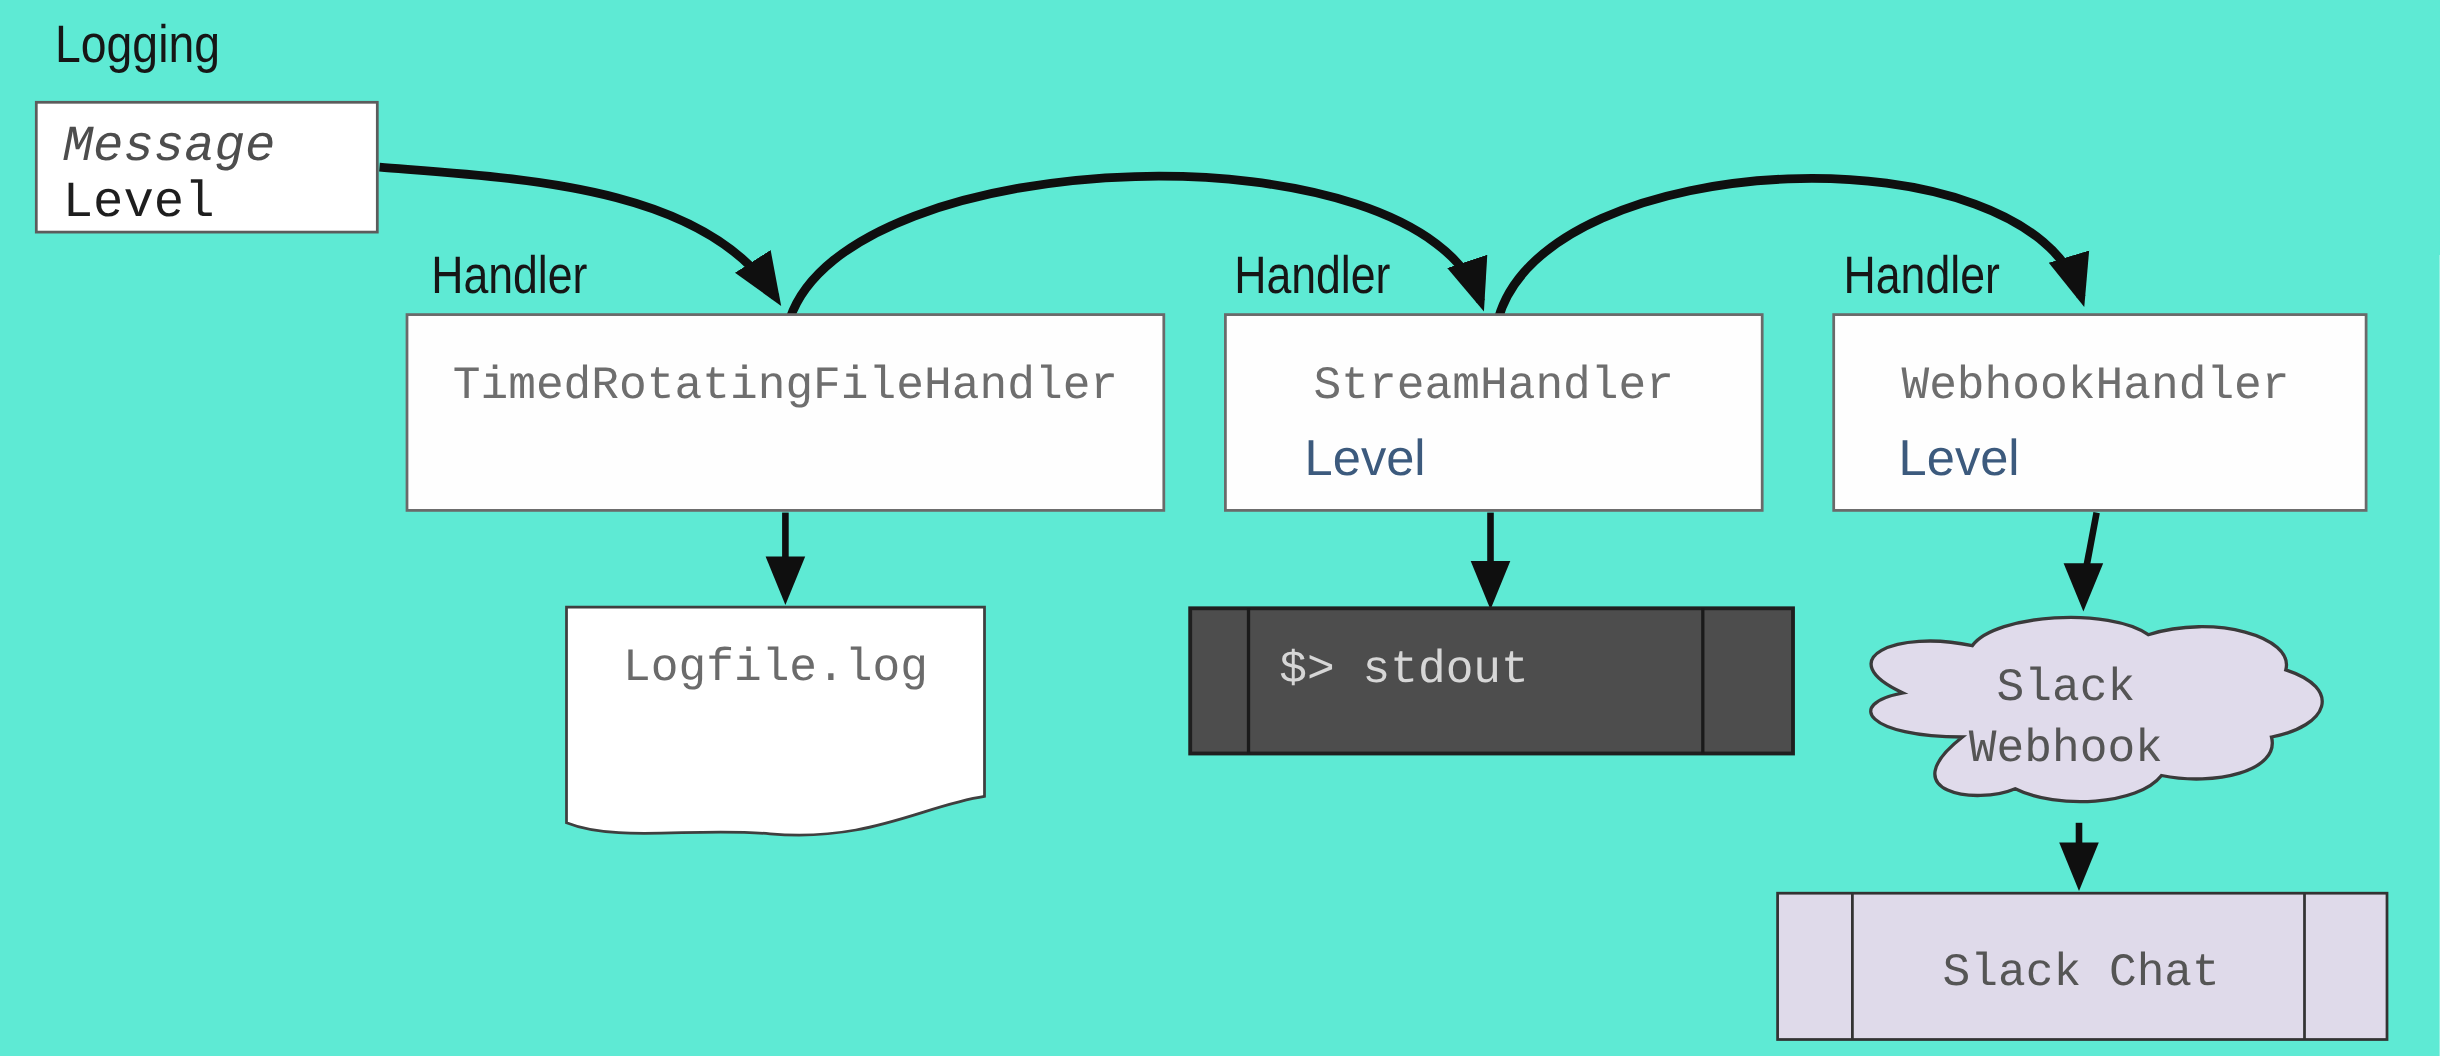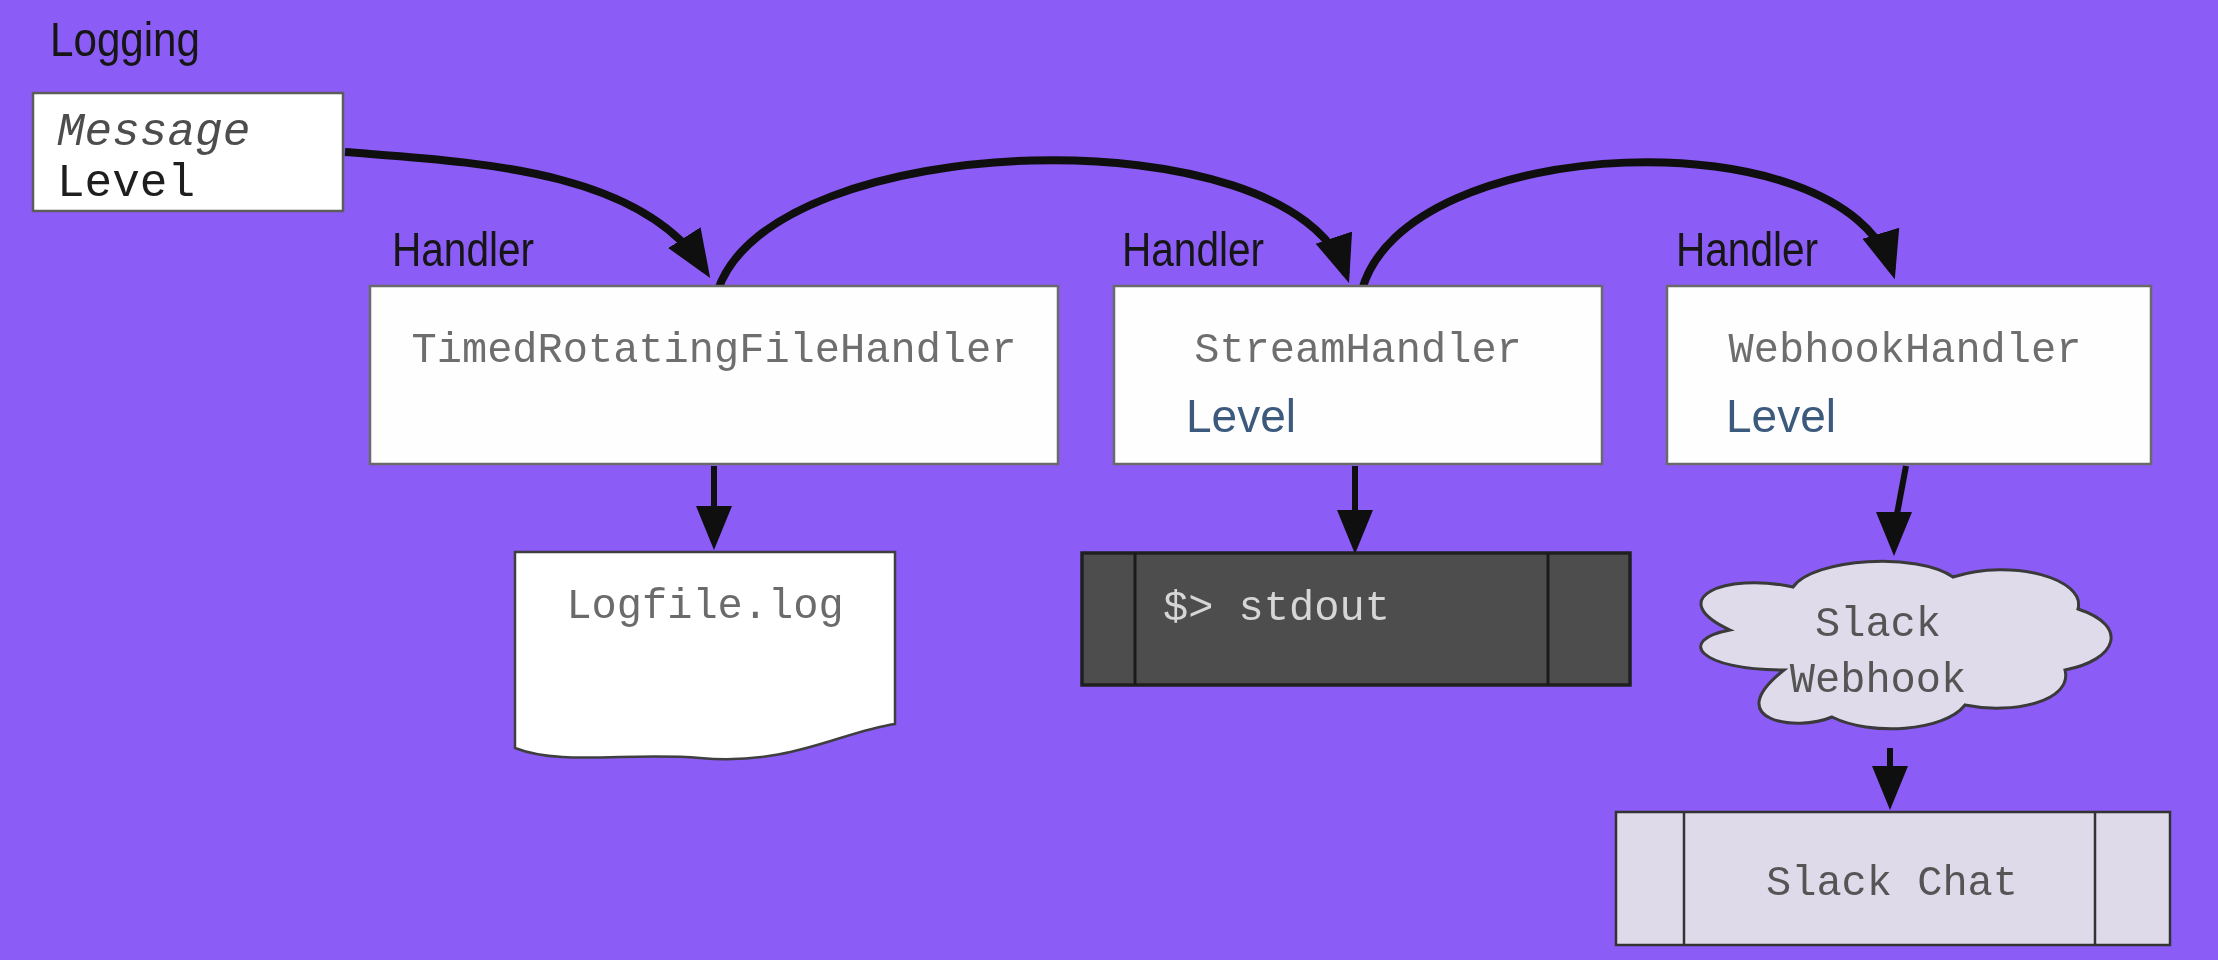--- a/index.html
+++ b/index.html
@@ -4,21 +4,21 @@
 <style>
   html, body {
     margin: 0;
     padding: 0;
     background: #ffffff;
   }
   .stage {
     position: relative;
     width: 2218px;
     height: 960px;
-    background: #8b5cf6;
+    background: #5eead4;
     overflow: hidden;
   }
   svg {
     display: block;
   }
   .label-sans {
     font-family: "Liberation Sans", "DejaVu Sans", sans-serif;
     fill: #161616;
   }
   .mono {

